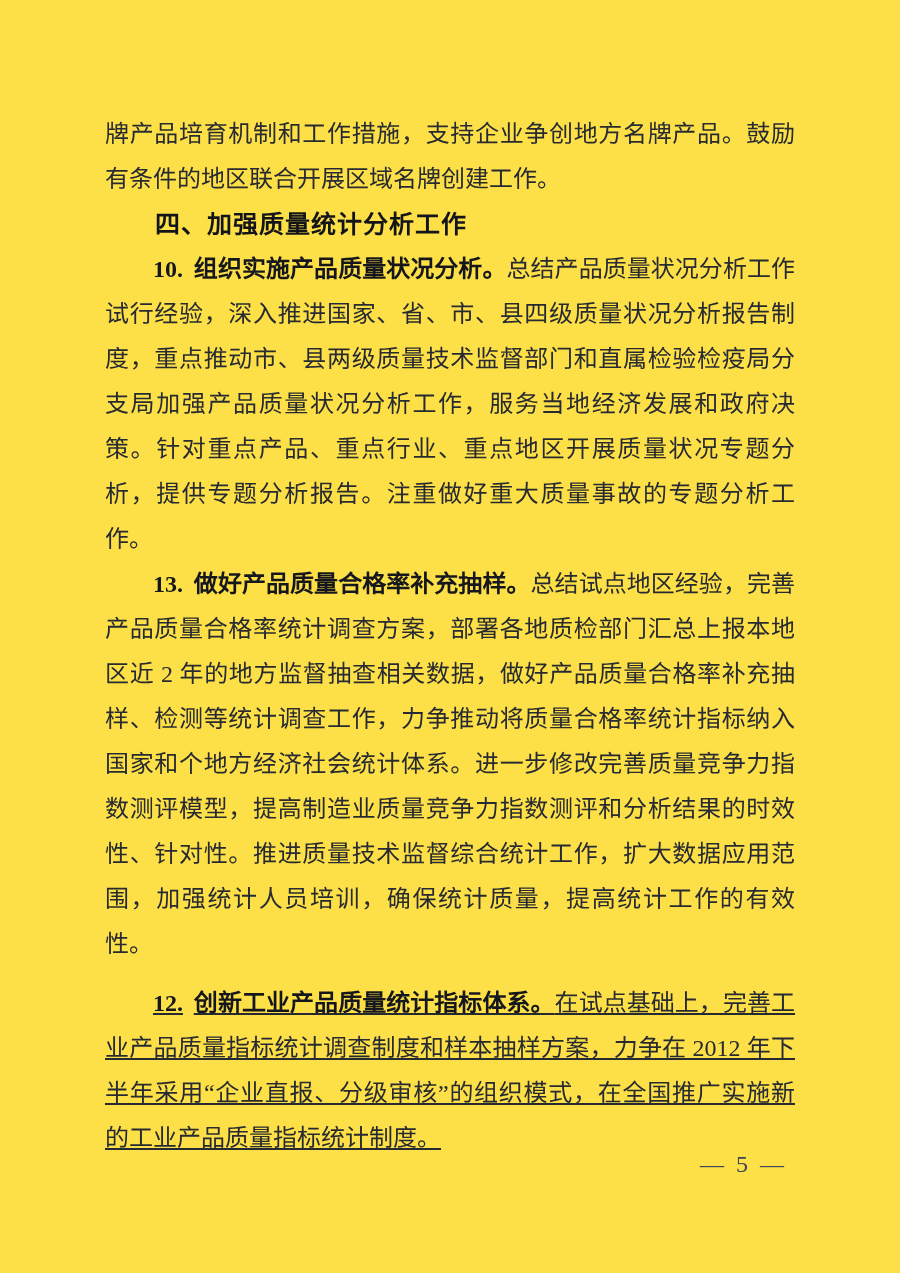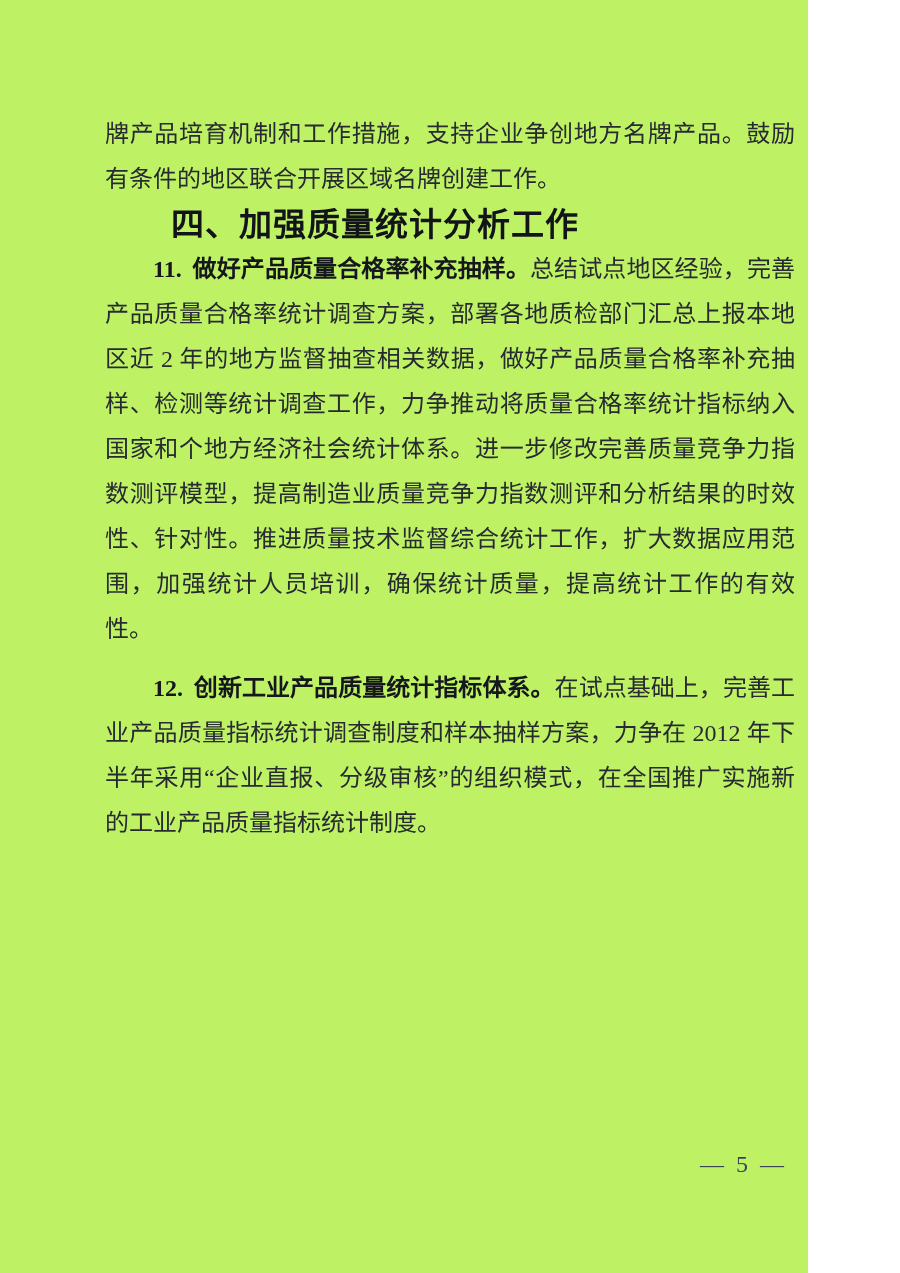--- a/index.html
+++ b/index.html
@@ -2,23 +2,23 @@
 <html lang="zh-CN"><head>
 <meta charset="utf-8">
 <style>
   html, body {
     margin: 0;
     padding: 0;
     background: #ffffff;
   }
   .page {
     position: relative;
-    width: 808px;
+    width: 900px;
     height: 1273px;
-    background: #bef264;
+    background: #fde047;
     overflow: hidden;
     font-family: "Liberation Serif", "DejaVu Serif", serif;
   }
   .content {
     position: absolute;
     left: 105px;
     top: 112px;
     width: 690px;
     font-size: 24px;
     line-height: 45px;
@@ -31,40 +31,41 @@
     padding: 0;
   }
   .para.indent {
     text-indent: 2em;
   }
   .section-heading {
     margin: 0;
     padding: 0;
     font-family: "Liberation Sans", "DejaVu Sans", sans-serif;
     font-weight: 700;
-    font-size: 33px;
+    font-size: 25px;
     line-height: 45px;
     color: #121419;
     text-indent: 2em;
     letter-spacing: 1px;
   }
   .item-number {
     font-weight: 700;
     color: #15171d;
     margin-right: 0.45em;
   }
   .item-lead {
     font-weight: 700;
     color: #15171d;
   }
   .item-body {
     font-weight: 400;
   }
   .para.item-12 {
     margin-top: 14px;
+    text-decoration: underline;
   }
   .footer {
     position: absolute;
     left: 700px;
     top: 1148px;
     font-size: 24px;
     line-height: 32px;
     color: #3d4456;
     letter-spacing: 3px;
     white-space: nowrap;
@@ -73,22 +74,23 @@
 </head>
 <body>
 
 <div class="page">
   <div class="content">
 
     <p class="para">牌产品培育机制和工作措施，支持企业争创地方名牌产品。鼓励有条件的地区联合开展区域名牌创建工作。</p>
 
     <h2 class="section-heading">四、加强质量统计分析工作</h2>
 
+    <p class="para indent"><span class="item-number">10.</span><span class="item-lead">组织实施产品质量状况分析。</span><span class="item-body">总结产品质量状况分析工作试行经验，深入推进国家、省、市、县四级质量状况分析报告制度，重点推动市、县两级质量技术监督部门和直属检验检疫局分支局加强产品质量状况分析工作，服务当地经济发展和政府决策。针对重点产品、重点行业、重点地区开展质量状况专题分析，提供专题分析报告。注重做好重大质量事故的专题分析工作。</span></p>
 
-    <p class="para indent"><span class="item-number">11.</span><span class="item-lead">做好产品质量合格率补充抽样。</span><span class="item-body">总结试点地区经验，完善产品质量合格率统计调查方案，部署各地质检部门汇总上报本地区近 2 年的地方监督抽查相关数据，做好产品质量合格率补充抽样、检测等统计调查工作，力争推动将质量合格率统计指标纳入国家和个地方经济社会统计体系。进一步修改完善质量竞争力指数测评模型，提高制造业质量竞争力指数测评和分析结果的时效性、针对性。推进质量技术监督综合统计工作，扩大数据应用范围，加强统计人员培训，确保统计质量，提高统计工作的有效性。</span></p>
+    <p class="para indent"><span class="item-number">13.</span><span class="item-lead">做好产品质量合格率补充抽样。</span><span class="item-body">总结试点地区经验，完善产品质量合格率统计调查方案，部署各地质检部门汇总上报本地区近 2 年的地方监督抽查相关数据，做好产品质量合格率补充抽样、检测等统计调查工作，力争推动将质量合格率统计指标纳入国家和个地方经济社会统计体系。进一步修改完善质量竞争力指数测评模型，提高制造业质量竞争力指数测评和分析结果的时效性、针对性。推进质量技术监督综合统计工作，扩大数据应用范围，加强统计人员培训，确保统计质量，提高统计工作的有效性。</span></p>
 
     <p class="para indent item-12"><span class="item-number">12.</span><span class="item-lead">创新工业产品质量统计指标体系。</span><span class="item-body">在试点基础上，完善工业产品质量指标统计调查制度和样本抽样方案，力争在 2012 年下半年采用“企业直报、分级审核”的组织模式，在全国推广实施新的工业产品质量指标统计制度。</span></p>
 
   </div>
 
   <div class="footer">
     <span>— 5 —</span>
   </div>
 </div>
 

